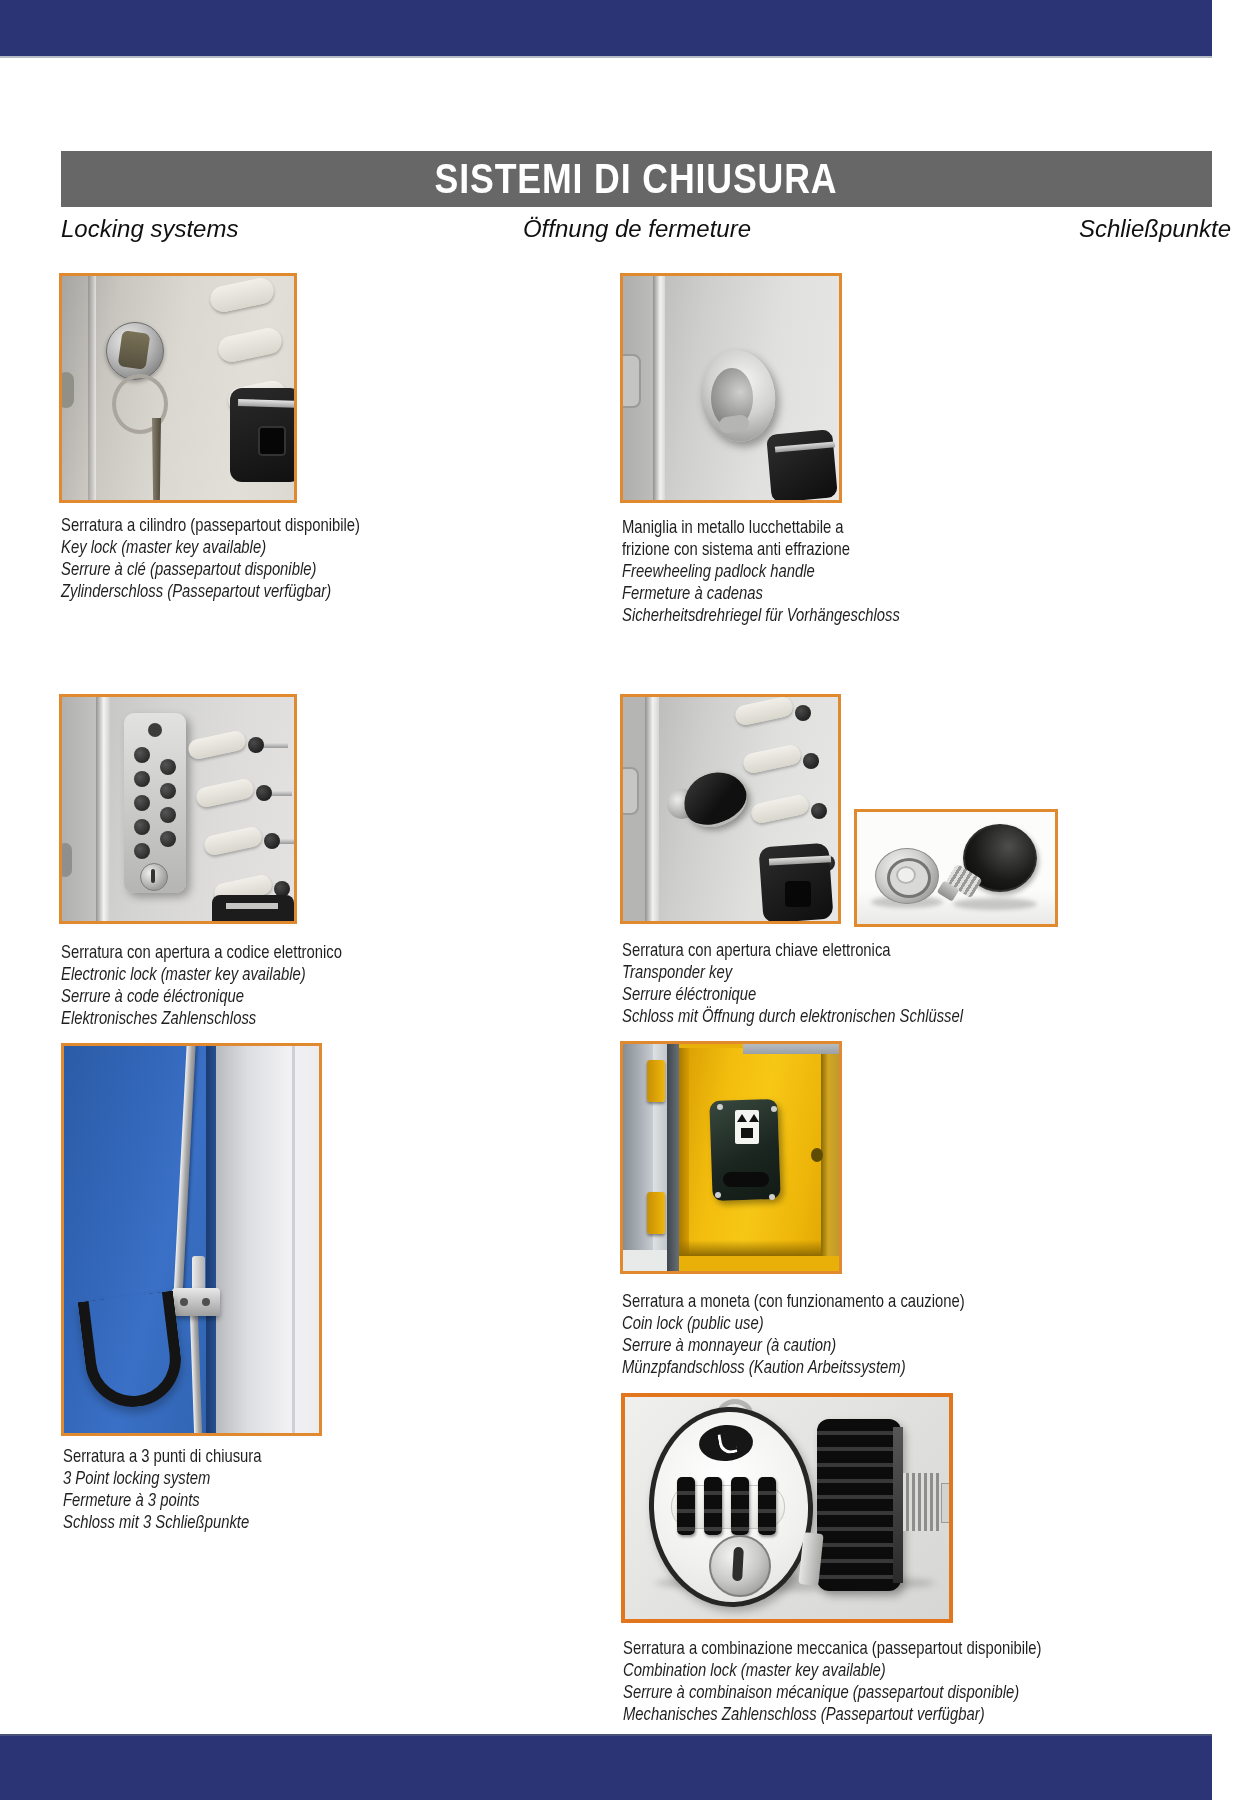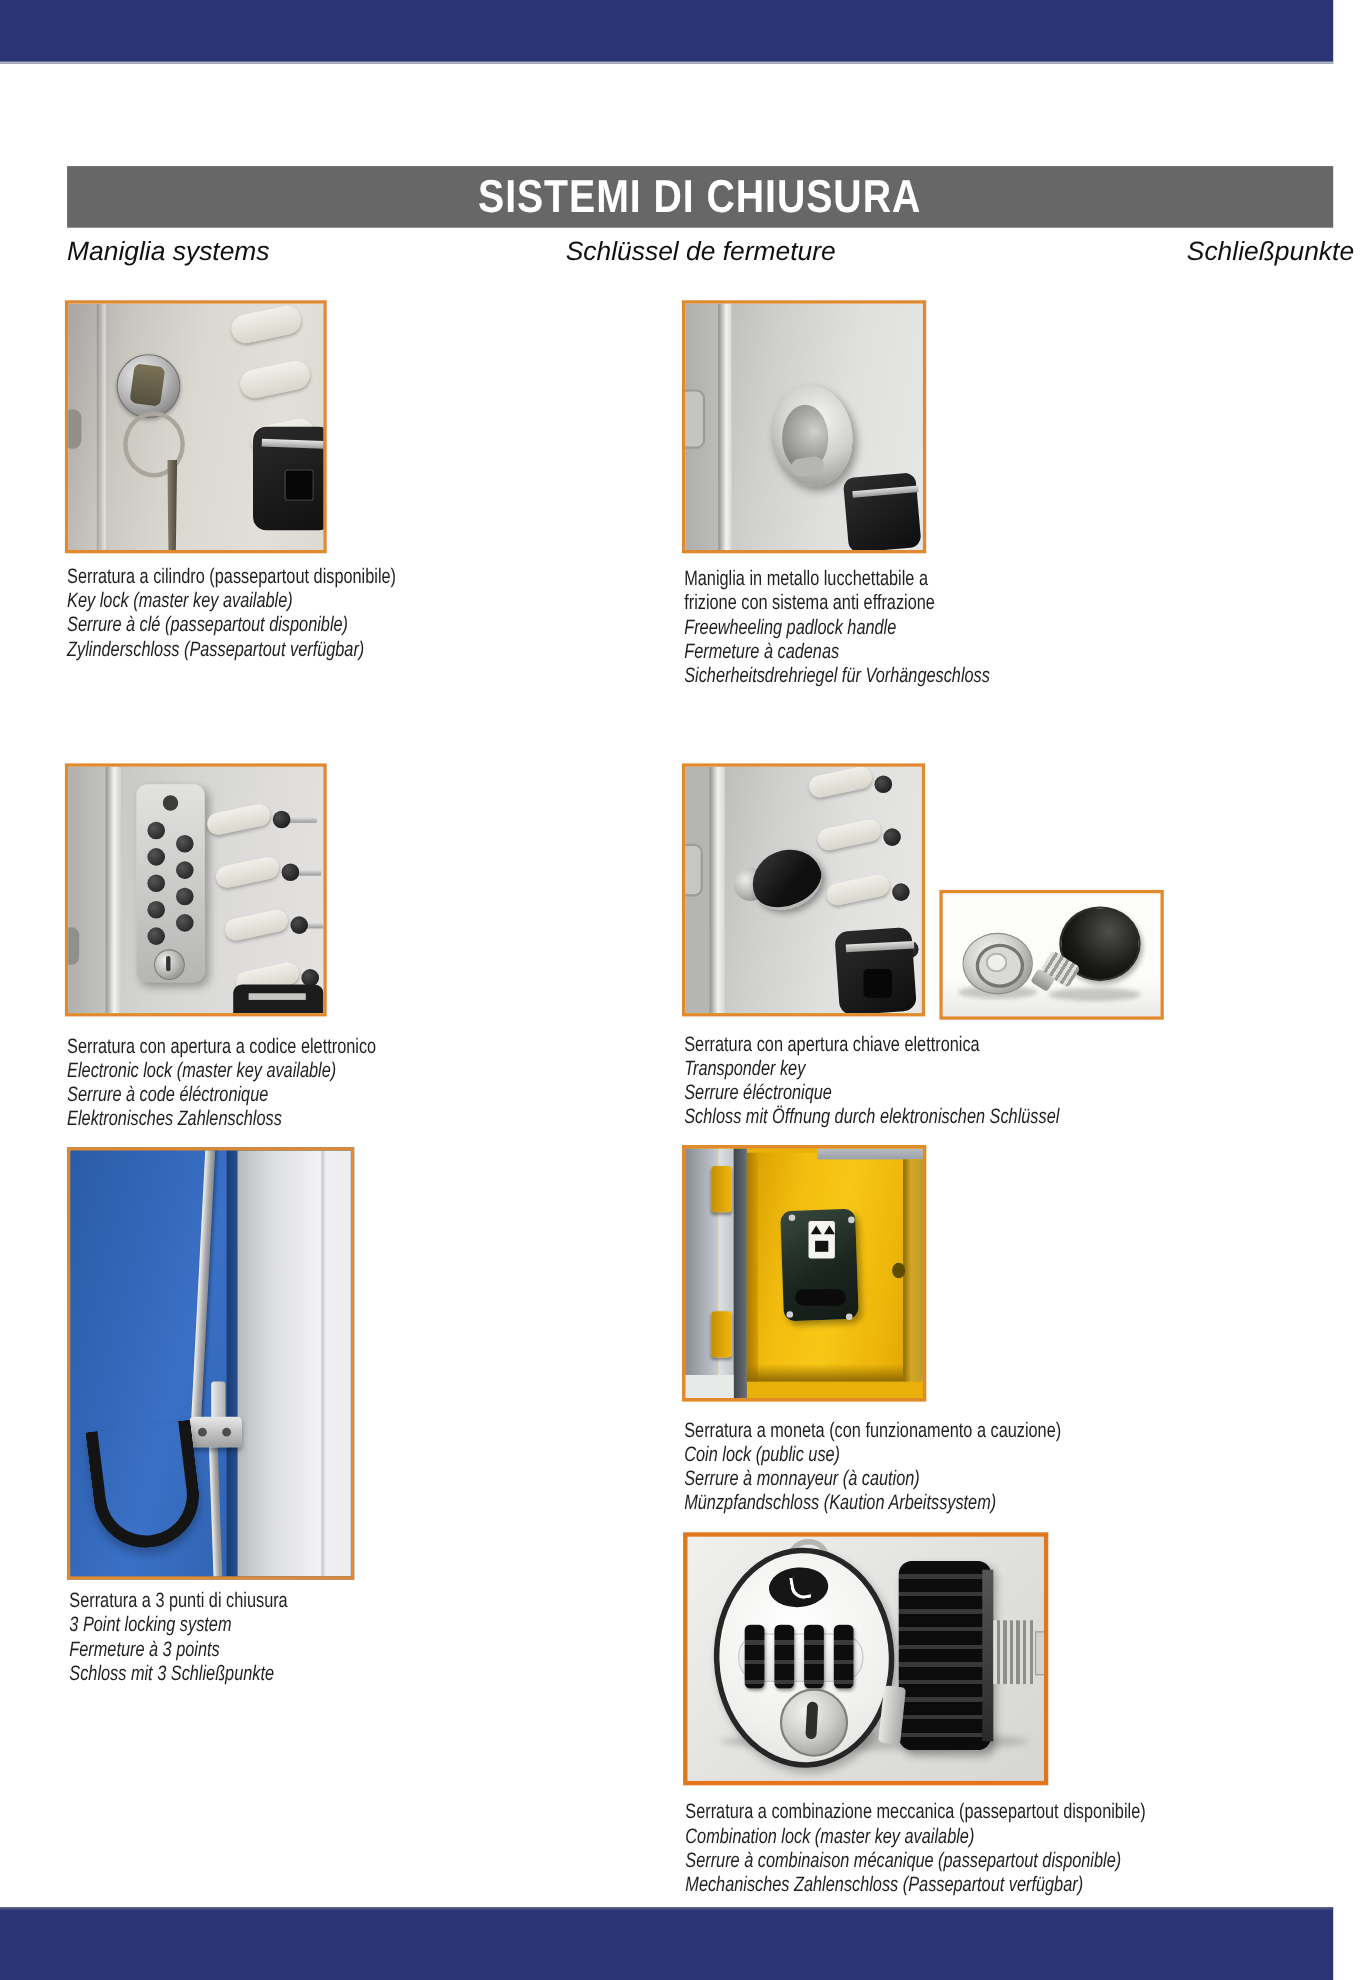--- a/index.html
+++ b/index.html
@@ -195,22 +195,22 @@
 </head>
 <body>
 
 <div class="page">
 
   <div class="topbar"></div>
 
   <div class="graybar">
     <span class="title">SISTEMI DI CHIUSURA</span>
   </div>
-  <div class="lang lang-en">Maniglia systems</div>
-  <div class="lang lang-fr">Schlüssel de fermeture</div>
+  <div class="lang lang-en">Locking systems</div>
+  <div class="lang lang-fr">Öffnung de fermeture</div>
   <div class="lang lang-de">Schließpunkte</div>
 
   <div class="fig fig1">
     <div class="f1-edge"></div>
     <div class="f1-recess"></div>
     <div class="pill" style="left:148px;top:6px;"></div>
     <div class="pill" style="left:156px;top:56px;"></div>
     <div class="pill" style="left:166px;top:108px;width:58px;"></div>
     <div class="f1-cyl"></div>
     <div class="f1-keyhead"></div>

